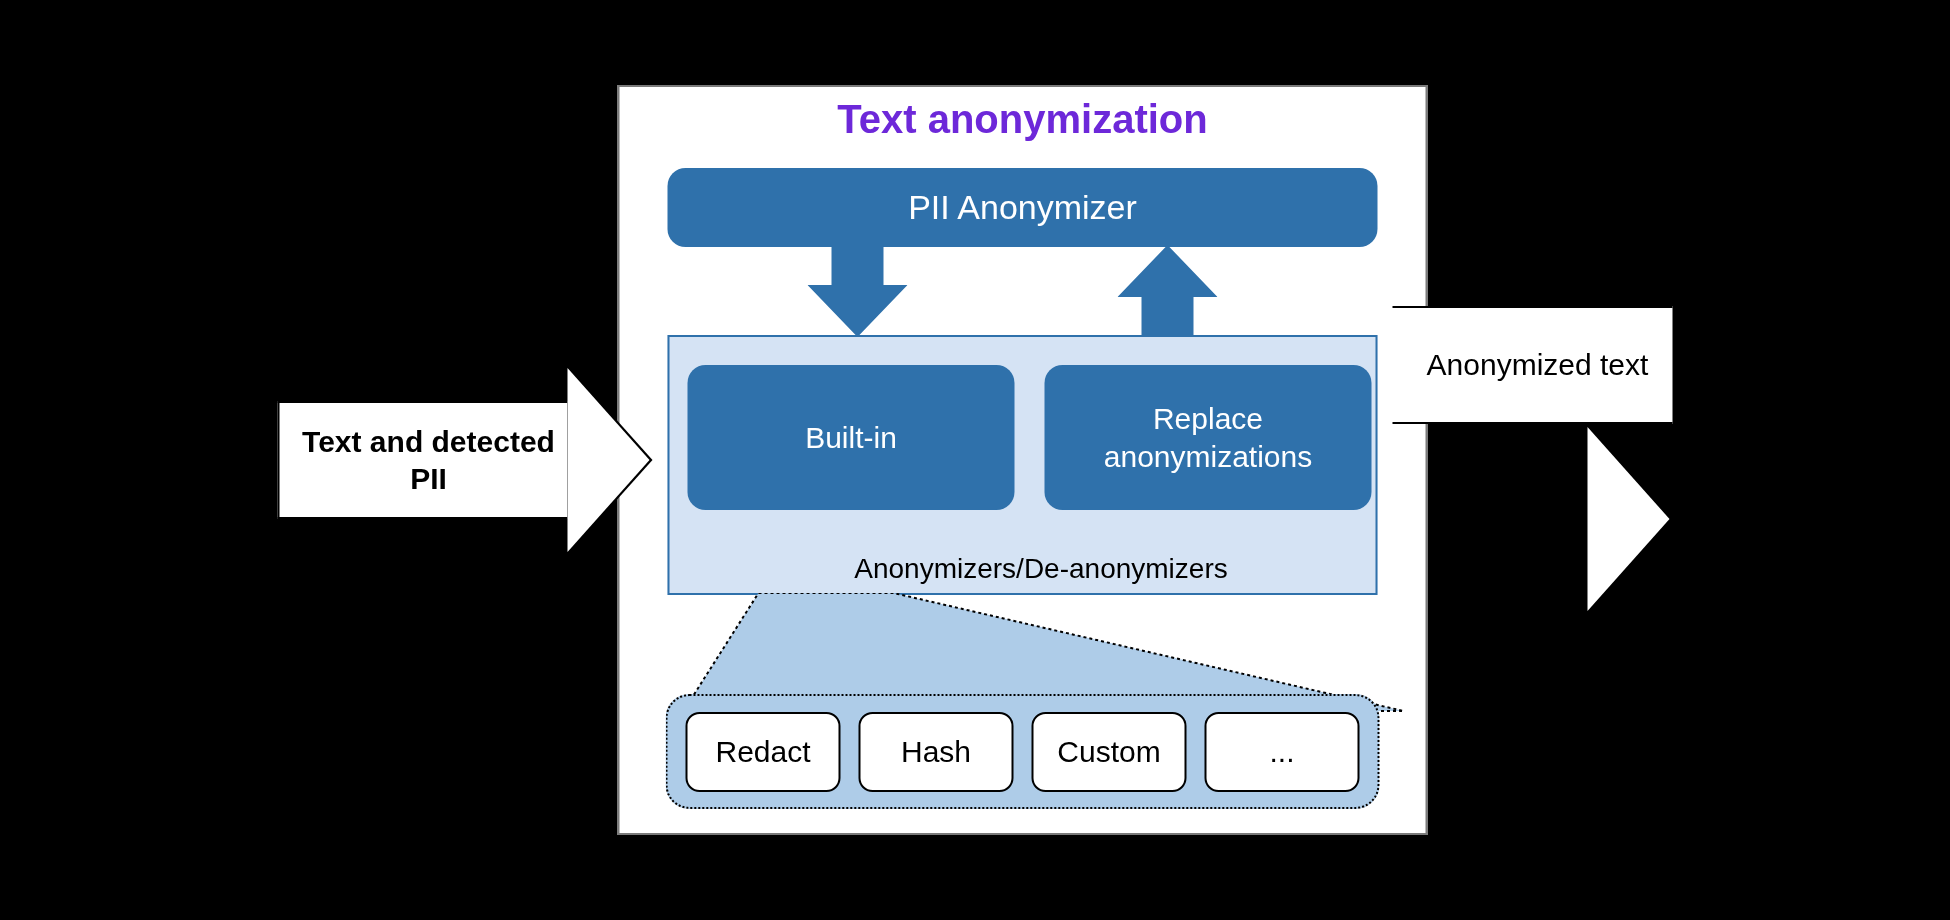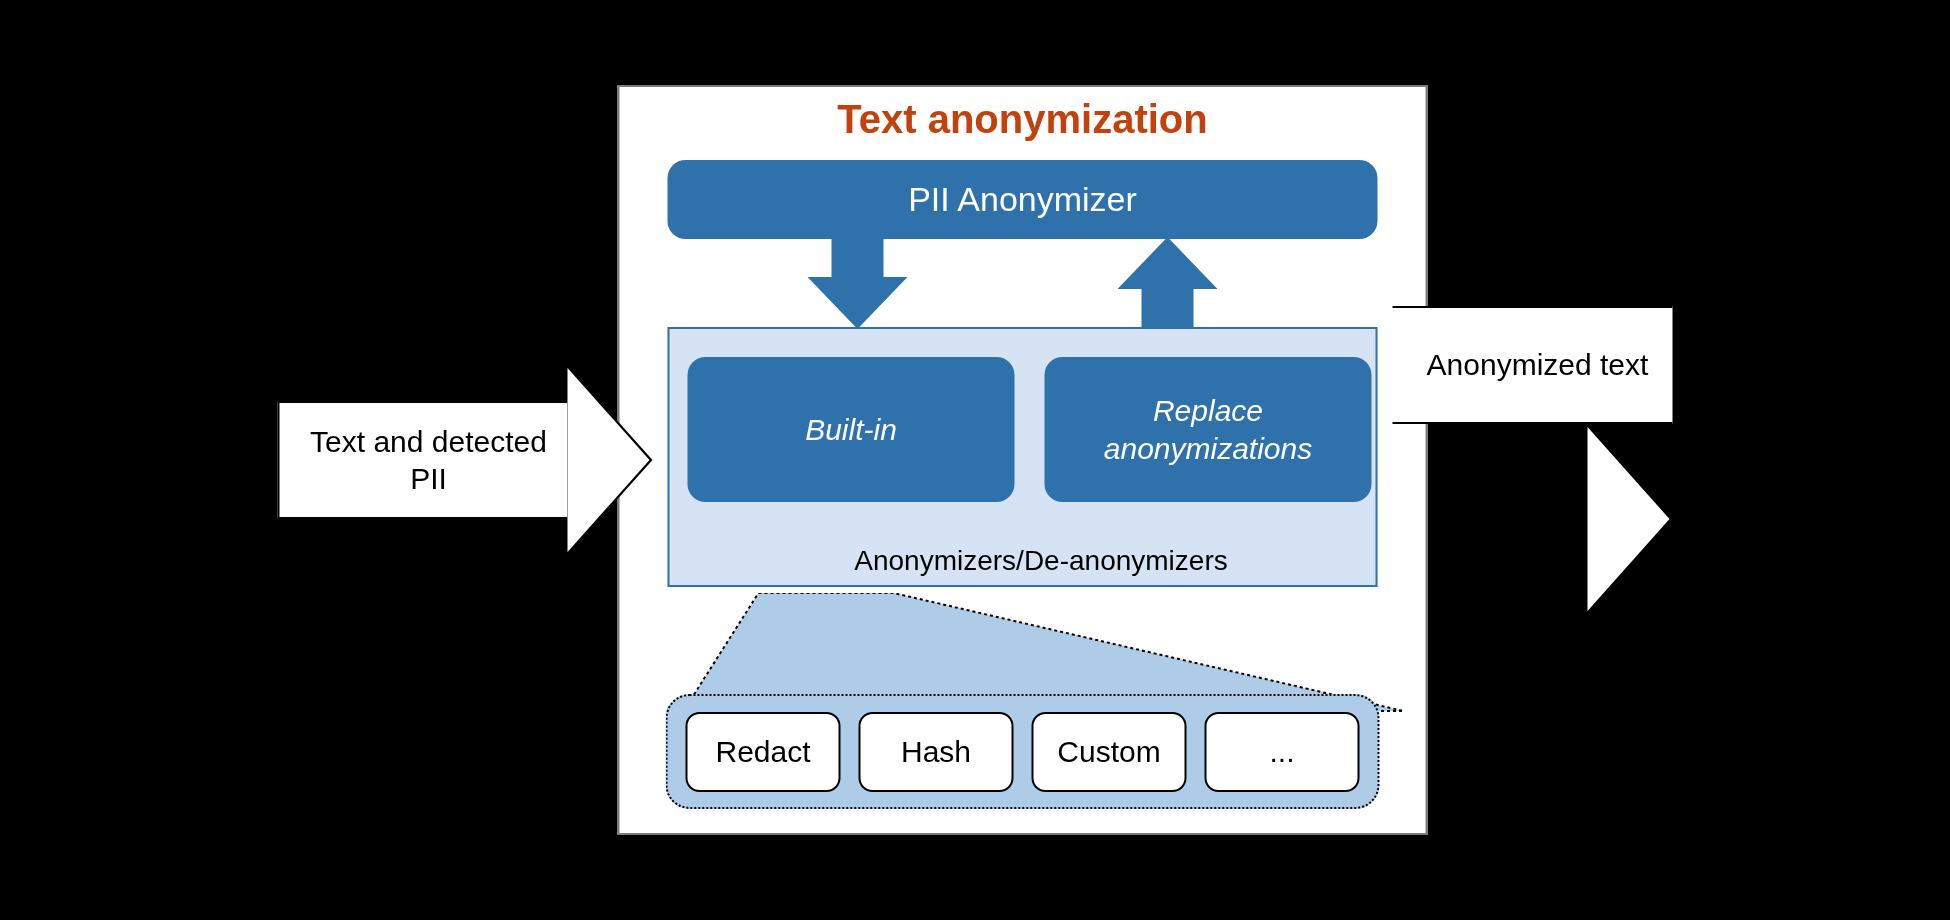--- a/index.html
+++ b/index.html
@@ -23,20 +23,21 @@
       display: flex;
       align-items: center;
     }
     
     .input-arrow {
       position: relative;
       display: flex;
       align-items: center;
       z-index: 5;
       margin-right: -35px;
+      font-weight: bold;
     }
     .input-arrow-body {
       background: #fff;
       border: 2px solid #000;
       border-right: none;
       height: 118px;
       width: 290px;
       display: flex;
       align-items: center;
       justify-content: center;
@@ -114,22 +115,22 @@
       border: 2px solid #7a7a7a;
       width: 810px;
       height: 750px;
       position: relative;
       padding: 10px 20px 20px 20px;
     }
     .main-title {
       font-size: 40px;
       font-weight: 700;
       text-align: center;
-      margin-bottom: 18px;
-      color: #c2410c;
+      margin-bottom: 26px;
+      color: #6d28d9;
     }
     .pii-box {
       background: #2f71ab;
       color: #fff;
       font-size: 34px;
       text-align: center;
       border-radius: 18px;
       padding: 20px 8px;
       margin: 0 28px 0 28px;
     }
@@ -156,21 +157,20 @@
       background: #d5e3f4;
       margin: 0 28px;
       height: 260px;
       position: relative;
     }
     .anon-inner-row {
       display: flex;
       justify-content: space-around;
       padding: 28px 4px 0 18px;
       gap: 30px;
-      font-style: italic;
     }
     .anon-box {
       background: #2f71ab;
       color: #fff;
       border-radius: 18px;
       font-size: 30px;
       text-align: center;
       display: flex;
       align-items: center;
       justify-content: center;

